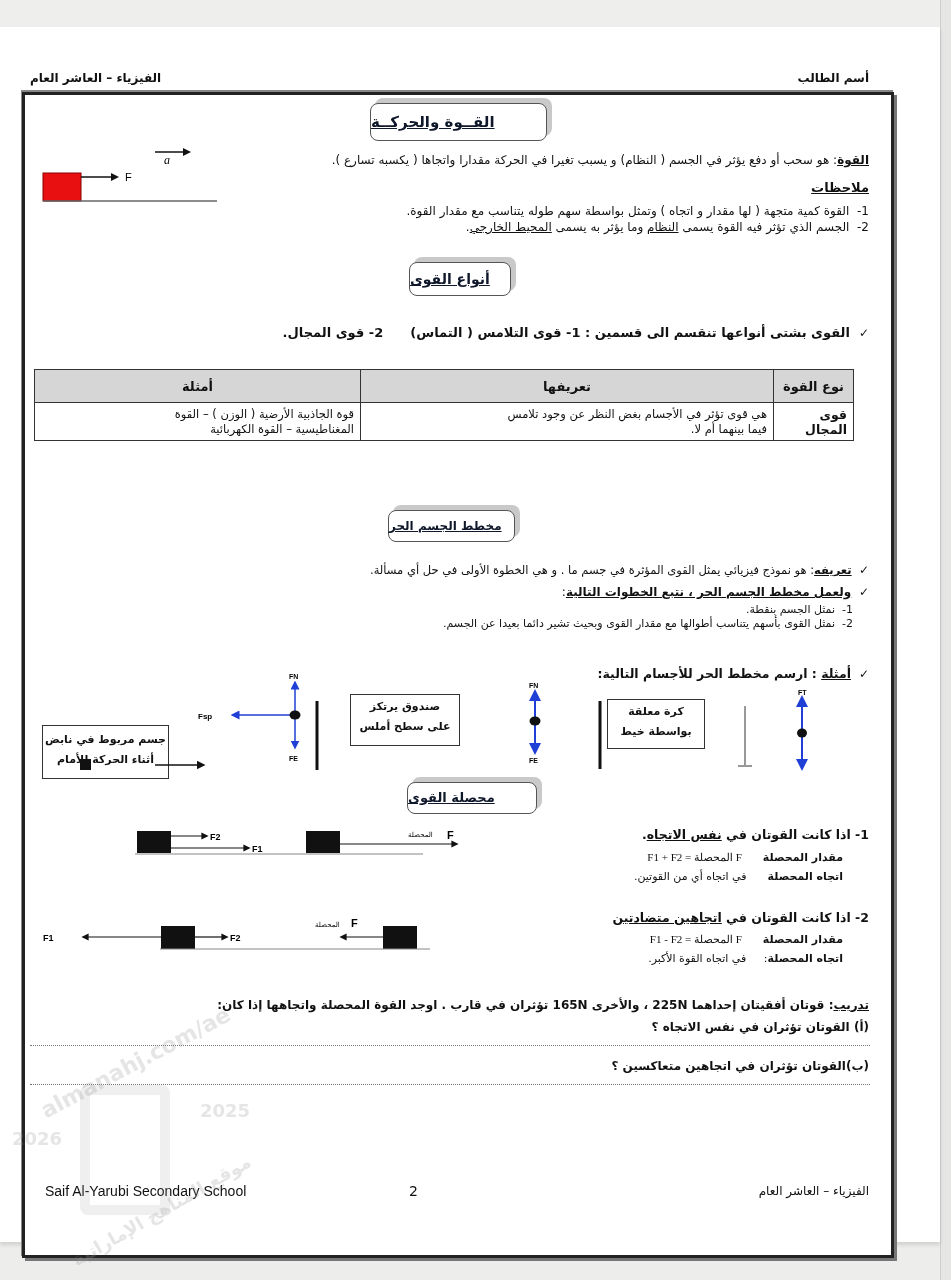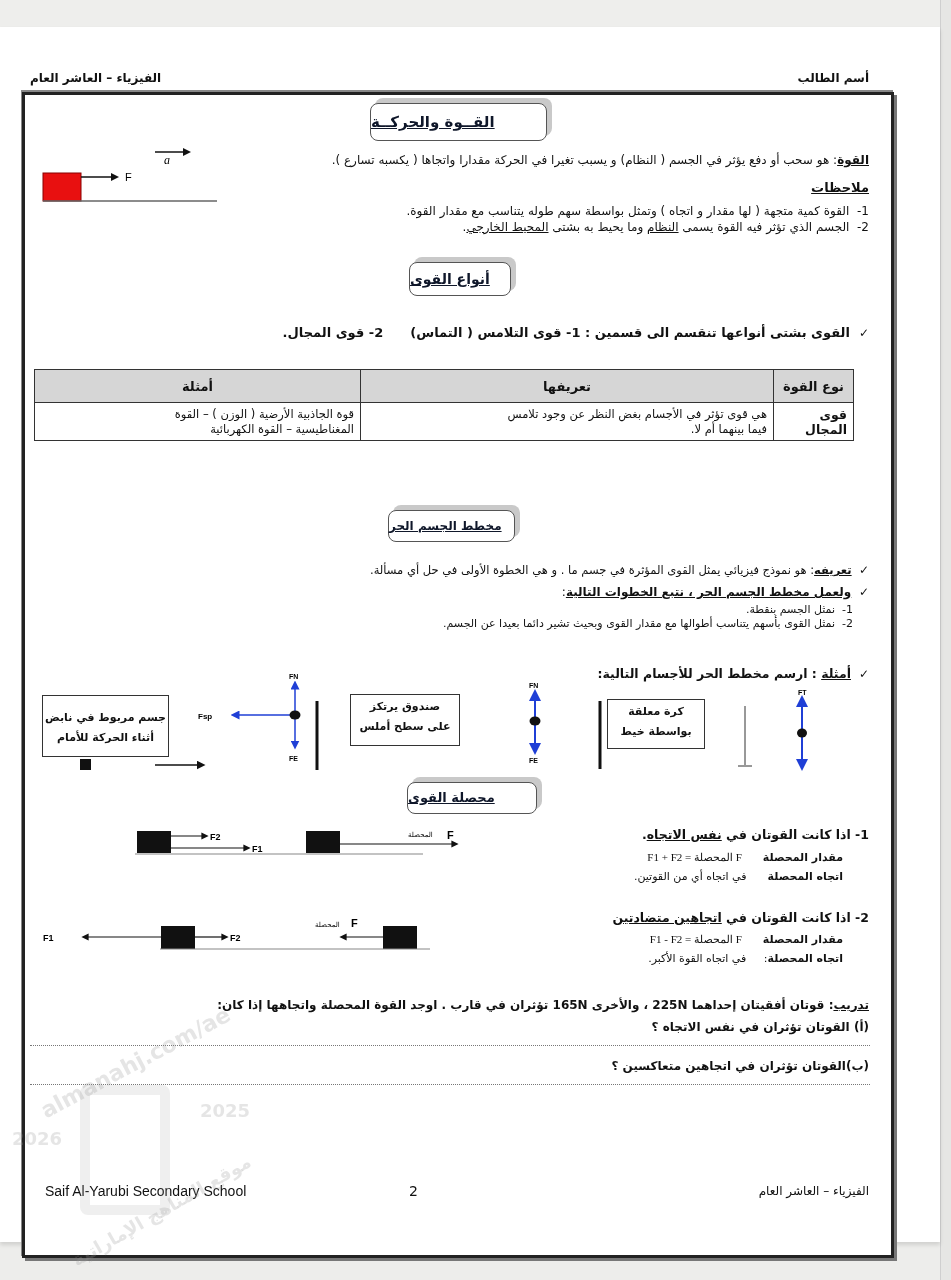--- a/index.html
+++ b/index.html
@@ -73,21 +73,21 @@
   </svg>
 
   <div class="abs p rtl" style="right:22px; top:84px;">
     <span class="b u">القوة</span><span>: هو سحب أو دفع يؤثر في الجسم ( النظام) و يسبب تغيرا في الحركة مقدارا واتجاها ( يكسبه تسارع ).</span>
   </div>
   <div class="abs p rtl b u" style="right:22px; top:112px; font-size:13px;">ملاحظات</div>
   <div class="abs p rtl" style="right:22px; top:135px;">
     <span>1-</span>&nbsp;&nbsp;<span>القوة كمية متجهة ( لها مقدار و اتجاه ) وتمثل بواسطة سهم طوله يتناسب مع مقدار القوة.</span>
   </div>
   <div class="abs p rtl" style="right:22px; top:151px;">
-    <span>2-</span>&nbsp;&nbsp;<span>الجسم الذي تؤثر فيه القوة يسمى </span><span class="u">النظام</span><span> وما يحيط به بشتى </span><span class="u">المحيط الخارجي</span><span>.</span>
+    <span>2-</span>&nbsp;&nbsp;<span>الجسم الذي تؤثر فيه القوة يسمى </span><span class="u">النظام</span><span> وما يؤثر به يسمى </span><span class="u">المحيط الخارجي</span><span>.</span>
   </div>
 
   <div class="pill" style="left:384px; top:194px; width:100px; height:32px; line-height:32px;">
     <span>أنواع القوى</span>
   </div>
 
   <div class="abs p rtl b" style="right:22px; top:257px; font-size:13px;">
     <span class="check">✓</span>&nbsp;
     <span>القوى بشتى أنواعها تنقسم الى قسمين : </span><span>1- قوى التلامس ( التماس)</span>&nbsp;&nbsp;&nbsp;&nbsp;&nbsp;&nbsp;<span>2- قوى المجال.</span>
   </div>
@@ -135,21 +135,21 @@
   </div>
 
   <div class="boxlabel" style="left:582px; top:631px; width:96px; height:46px; padding-top:2px;">
     <div>كرة معلقة</div>
     <div>بواسطة خيط</div>
   </div>
   <div class="boxlabel" style="left:325px; top:626px; width:108px; height:48px; padding-top:2px;">
     <div>صندوق يرتكز</div>
     <div>على سطح أملس</div>
   </div>
-  <div class="boxlabel" style="left:17px; top:627px; width:125px; height:48px; padding-top:12px;">
+  <div class="boxlabel" style="left:17px; top:657px; width:125px; height:48px; padding-top:4px;">
     <div>جسم مربوط في نابض</div>
     <div>أثناء الحركة للأمام</div>
   </div>
 
   <svg class="abs" style="left:0; top:605px;" width="866" height="105">
     <defs>
       <marker id="ab" markerWidth="6" markerHeight="6" refX="3" refY="3" orient="auto">
           <polygon points="0,0 6,3 0,6" fill="#1f3fd6"></polygon>
         </marker>
       <marker id="ak" markerWidth="6" markerHeight="6" refX="3" refY="3" orient="auto">

